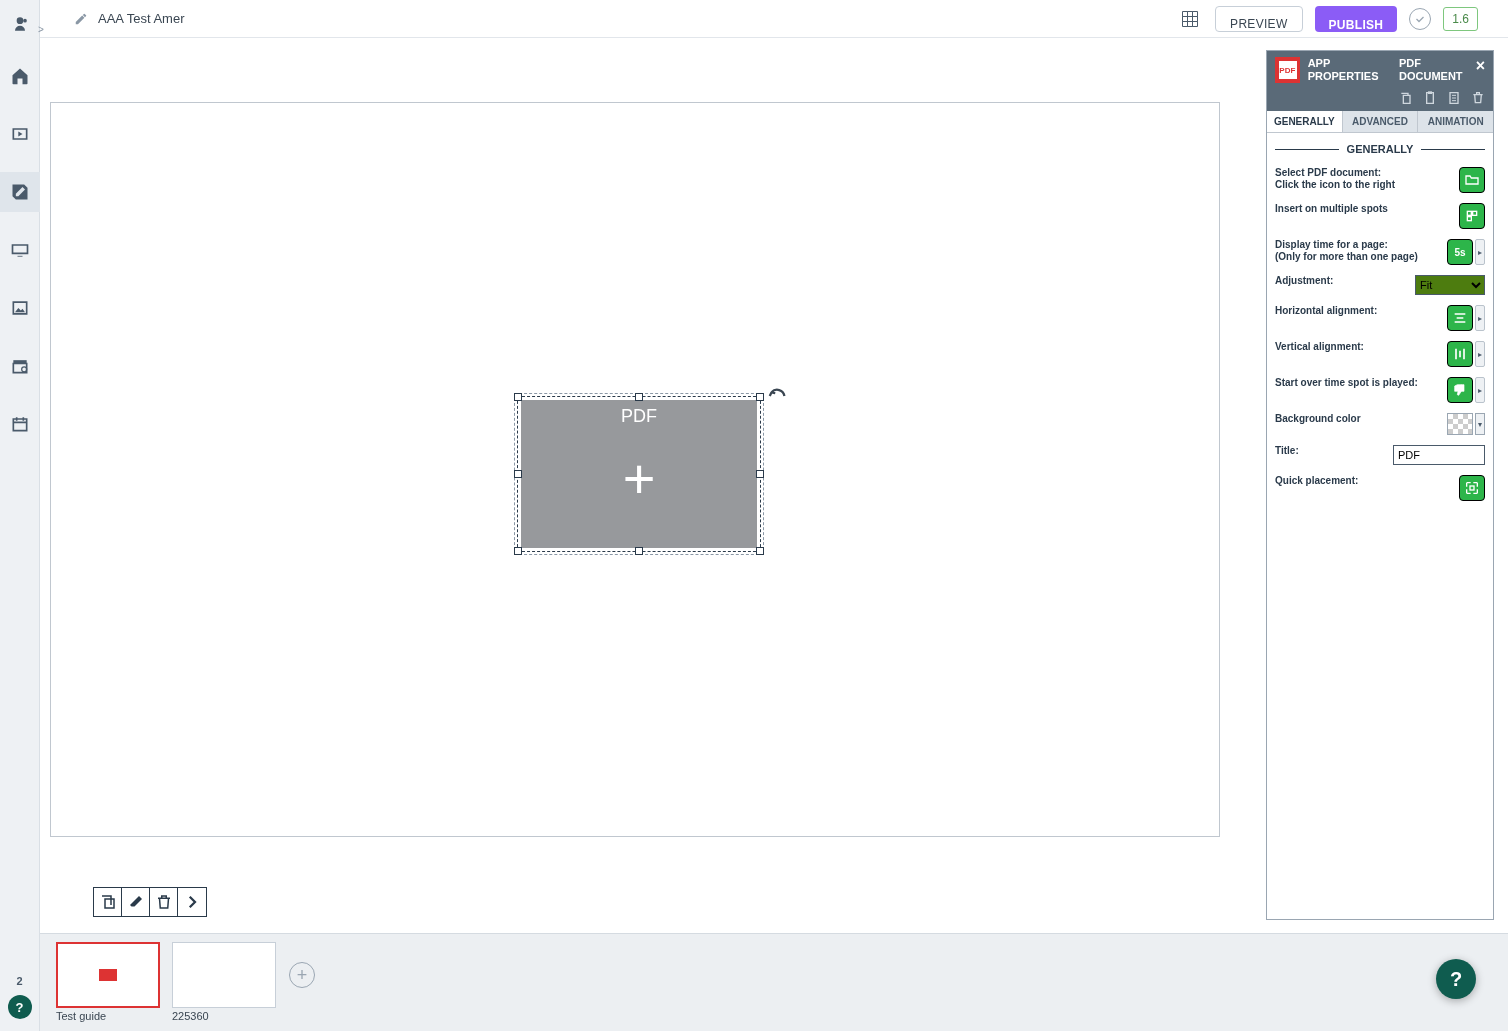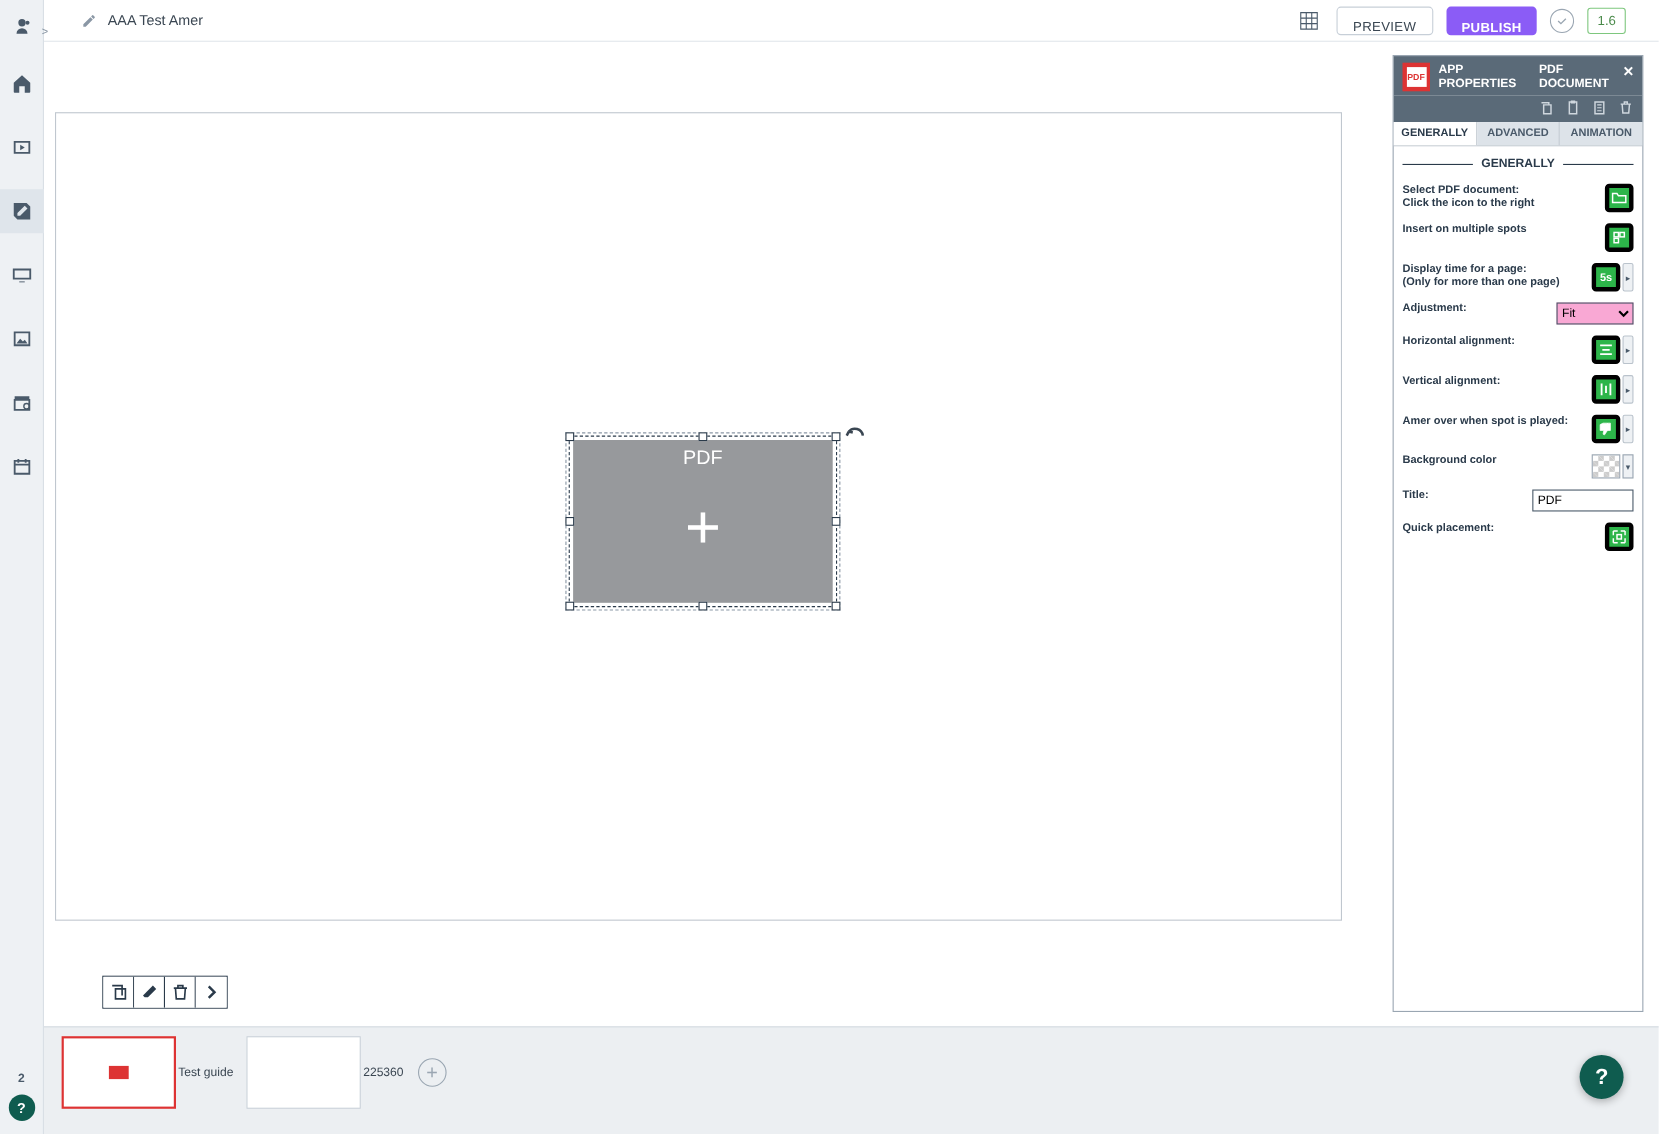--- a/index.html
+++ b/index.html
@@ -210,21 +210,21 @@
 .spots-strip {
   height: 98px;
   background: #eceff2;
   border-top: 1px solid #d5dbe1;
   display: flex;
   align-items: flex-start;
   padding: 8px 0 0 16px;
   gap: 12px;
 }
 .spots-strip .spot {
-  display: flex; flex-direction: row; align-items: center; gap: 2px;
+  display: flex; flex-direction: column; align-items: flex-start; gap: 2px;
   cursor: pointer;
 }
 .spots-strip .spot .thumb {
   width: 104px; height: 66px;
   background: #fff;
   border: 1px solid #c7cfd8;
   display: flex; align-items: center; justify-content: center;
 }
 .spots-strip .spot.active .thumb { border: 2px solid #d33; }
 .spots-strip .spot .thumb .mini-pdf {
@@ -355,41 +355,41 @@
   font-weight: bold;
   color: #2a3a4a;
   line-height: 1.2;
 }
 .pp-row .pp-control {
   display: flex; align-items: center; gap: 2px;
 }
 .green-btn {
   width: 26px; height: 26px;
   background: #2db54a;
-  border: 4px solid #000000;
+  border: 1px solid #000000;
   border-radius: 4px;
   display: flex; align-items: center; justify-content: center;
   cursor: pointer;
 }
 .green-btn svg { width: 16px; height: 16px; fill: #fff; stroke: #fff; }
 .mini-chevron {
   width: 10px; height: 26px;
   border: 1px solid #bac3cc;
   border-radius: 2px;
   background: #eef1f4;
   display: flex; align-items: center; justify-content: center;
   font-size: 8px; color: #4a5a6a;
   cursor: pointer;
 }
 .pp-select {
   width: 70px;
   height: 20px;
   font-size: 11px;
   border: 1px solid #4a5a6a;
-  background: #f9a8d4;
+  background: #4d7c0f;
 }
 .pp-input {
   width: 92px;
   height: 20px;
   font-size: 11px;
   border: 1px solid #4a5a6a;
   padding: 0 4px;
 }
 .color-swatch {
   width: 26px; height: 22px;
@@ -678,21 +678,21 @@
             <div class="green-btn">
               <svg viewBox="0 0 24 24">
                   <path d="M6 4v16M12 7v10M18 4v16" stroke="#fff" stroke-width="2.5"></path>
                 </svg>
             </div>
             <div class="mini-chevron">▸</div>
           </div>
         </div>
 
         <div class="pp-row">
-          <div class="pp-label">Amer over when spot is played:</div>
+          <div class="pp-label">Start over time spot is played:</div>
           <div class="pp-control">
             <div class="green-btn">
               <svg viewBox="0 0 24 24">
                   <path d="M14 4h4v10h-4zM14 14l-4 6-2-1 1-5H4V6l4-2h6z" fill="#fff"></path>
                 </svg>
             </div>
             <div class="mini-chevron">▸</div>
           </div>
         </div>
 

